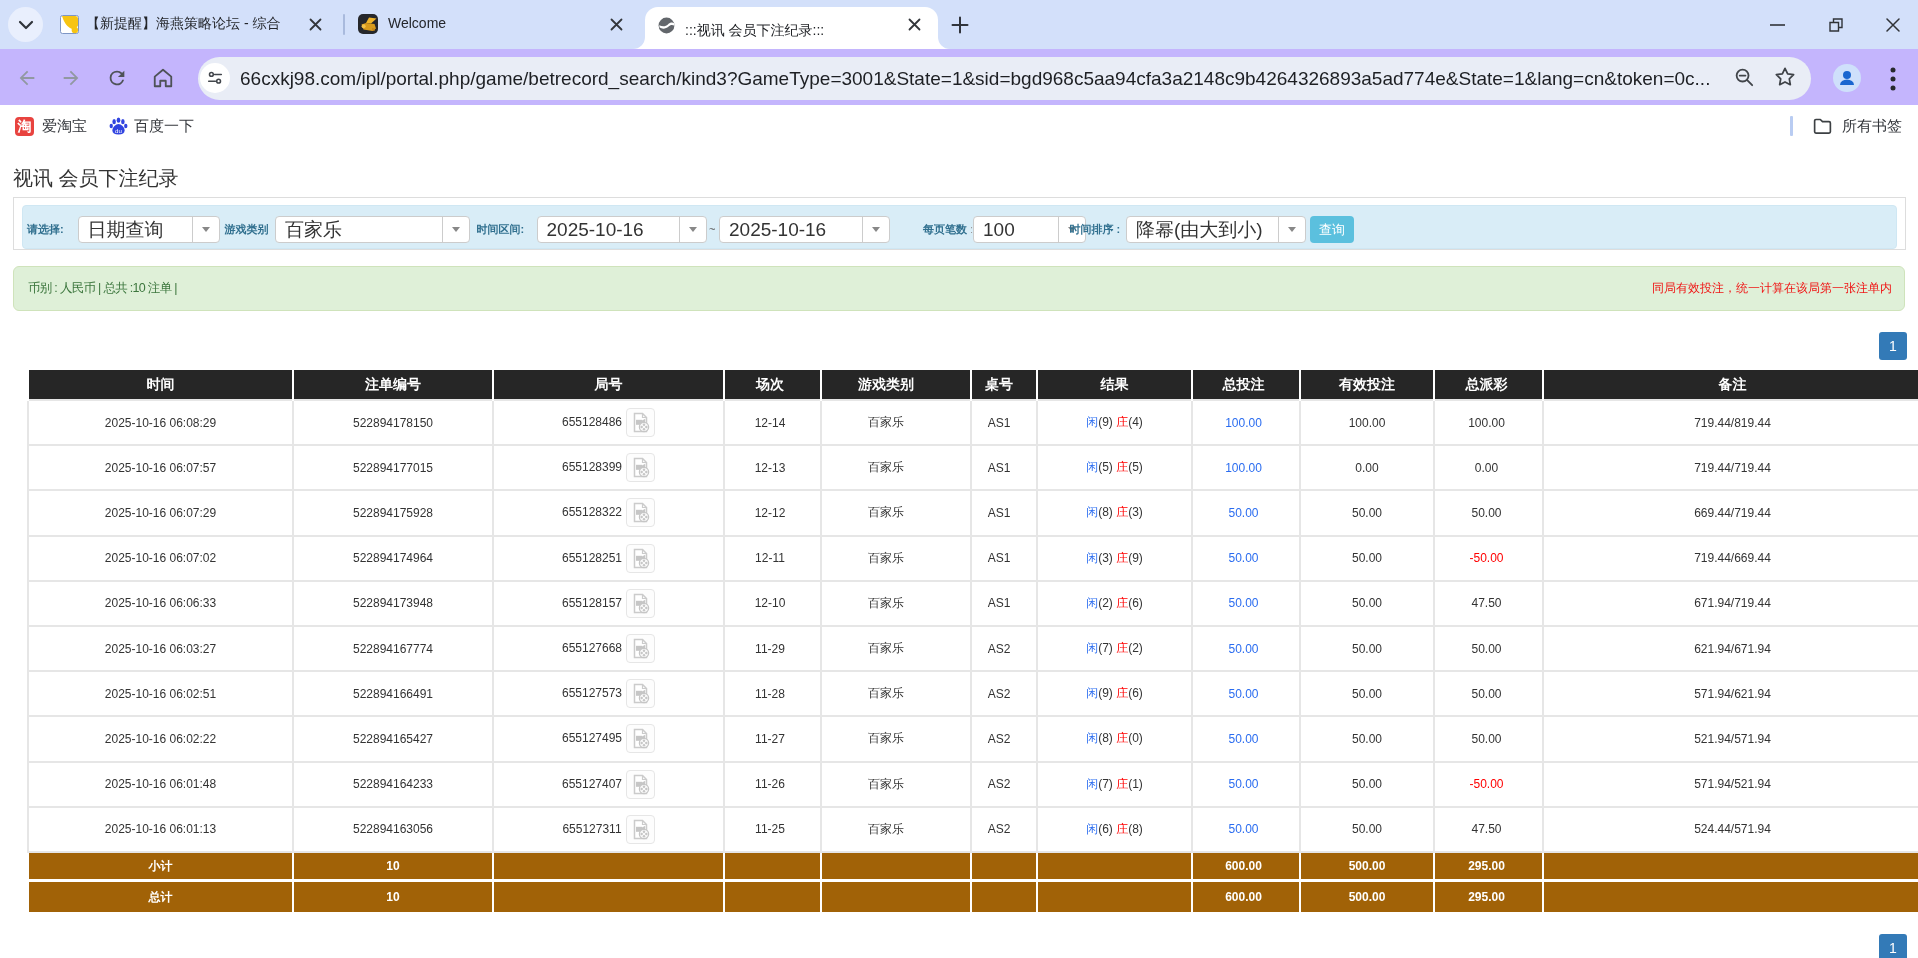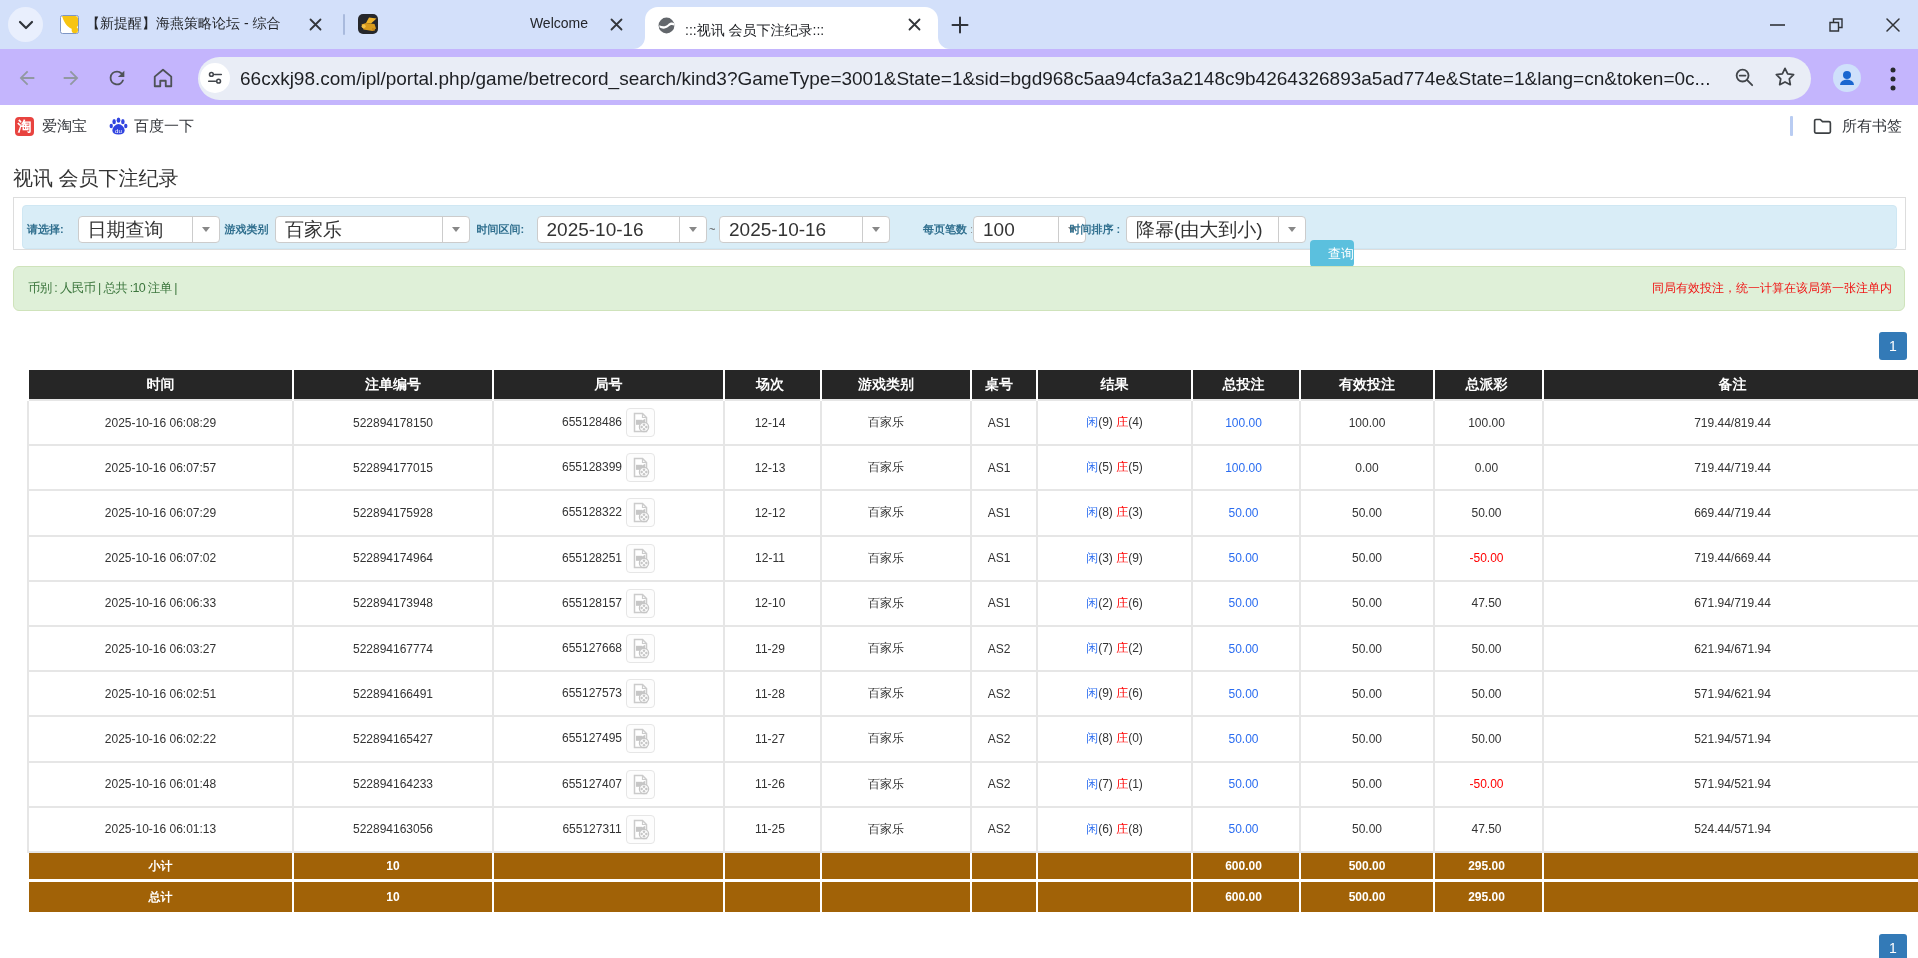--- a/index.html
+++ b/index.html
@@ -26,21 +26,21 @@
 
 
 #ptitle { position:absolute; left:13px; top:165px; font-size:20px; color:#333; }
 #fpanel { position:absolute; left:13px; top:197px; width:1893px; height:53px; border:1px solid #ddd; }
 #fbar { position:absolute; left:22px; top:205px; width:1875px; height:44px; background:#d9edf7; border:1px solid #cfe7f3; border-radius:4px; }
 .flabel { position:absolute; top:215px; height:28px; line-height:28px; font-weight:bold; font-size:11px; color:#31708f; white-space:nowrap; }
 .combo { position:absolute; top:215.5px; height:27px; background:#fff; border:1px solid #ccc; border-radius:4px; }
 .combo .txt { position:absolute; left:9px; top:0; height:25px; line-height:25px; font-size:19px; color:#333; white-space:nowrap; }
 .combo .arr { position:absolute; right:0; top:0; width:27px; height:25px; border-left:1px solid #ccc; }
 .combo .arr::after { content:""; position:absolute; left:9px; top:10px; border:4.5px solid transparent; border-top:5px solid #888; }
-#qbtn { position:absolute; left:1310px; top:215.5px; width:44px; height:27px; background:#5bc0de; border-radius:4px; color:#fff; font-size:13px; text-align:right; line-height:27px;margin-top:24px; }
+#qbtn { position:absolute; left:1310px; top:215.5px; width:44px; height:27px; background:#5bc0de; border-radius:4px; color:#fff; font-size:13px; text-align:center; line-height:27px; }
 #gbar { position:absolute; left:13px; top:266px; width:1892px; height:45px; background:#dff0d8; border:1px solid #cfe3bb; border-radius:6px; }
 #gbar .l { position:absolute; left:14px; top:0; height:43px; line-height:43px; font-size:12.5px; color:#3c763d; letter-spacing:-0.7px; }
 #gbar .r { position:absolute; right:12px; top:0; height:43px; line-height:43px; font-size:12px; color:#f01414; }
 .pagebox { position:absolute; left:1879px; width:28px; height:28px; background:#337ab7; border-radius:3px; color:#fff; font-size:14px; text-align:center; line-height:28px; }
 
 
 #tbl { position:absolute; left:27px; top:368px; }
 table { border-collapse:collapse; table-layout:fixed; width:1894px; }
 th { background:#262626; border:2px solid #fff; border-bottom:none; color:#fff; font-weight:bold; font-size:14px; height:31px; text-align:center; padding:0; }
 td { border:2px solid #e6e6e6; background:#fff; font-size:12px; color:#333; text-align:center; padding:0; height:45.2px; }
@@ -74,21 +74,21 @@
     </svg>
   <div class="tsep"></div>
 
   <svg class="abs" style="left:358px;top:14px" width="20" height="20" viewBox="0 0 20 20">
       <rect x="0" y="0" width="20" height="20" rx="5" fill="#26272b"></rect>
       <path d="M8 9 L11 3.5 L18.5 4.5 L13 9.5 Z" fill="#f0b42a"></path>
       <path d="M3.5 10.5 l4.5 -1.5 l8.5 1 l1.5 4.5 l-3.5 2.5 l-9 -1.5 z" fill="#d99b1c"></path>
       <circle cx="5.6" cy="12.2" r="2" fill="#f3c14a"></circle>
       <path d="M14 14 l3 0.5 l-0.5 2.5 l-2.5 -0.8 z" fill="#c8881a"></path>
     </svg>
-  <div class="tabtitle" style="left:388px;width:200px;text-align:right;">Welcome</div>
+  <div class="tabtitle" style="left:388px;width:200px;">Welcome</div>
   <svg class="abs" style="left:610px;top:18px" width="13" height="13" viewBox="0 0 13 13">
       <path d="M1.5 1.5 L11.5 11.5 M11.5 1.5 L1.5 11.5" stroke="#33363b" stroke-width="1.8" stroke-linecap="round"></path>
     </svg>
   <div id="activetab">
     <div class="flare l"></div>
       <div class="flare r"></div>
     <svg class="abs" style="left:12px;top:9px" width="19" height="19" viewBox="0 0 24 24">
         <circle cx="12" cy="12" r="10" fill="#62666b"></circle>
         <path d="M3 10 c4 3 8 3 11 1 c3 -2 6 -2 8 0 l0 3 c-3 -2 -5 -2 -8 0 c-3 2 -8 2 -11 -1 z" fill="#fff" transform="rotate(-10 12 12)"></path>
       </svg>

